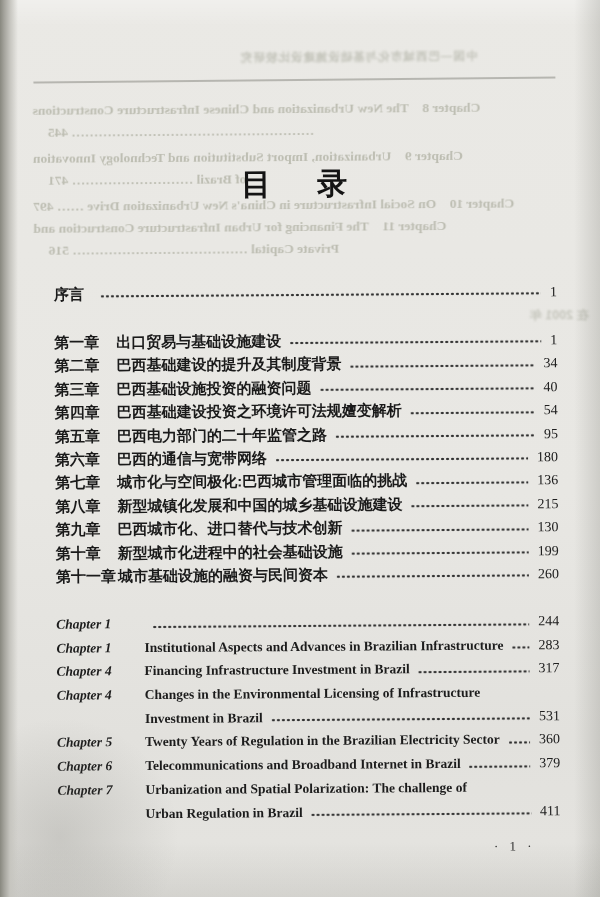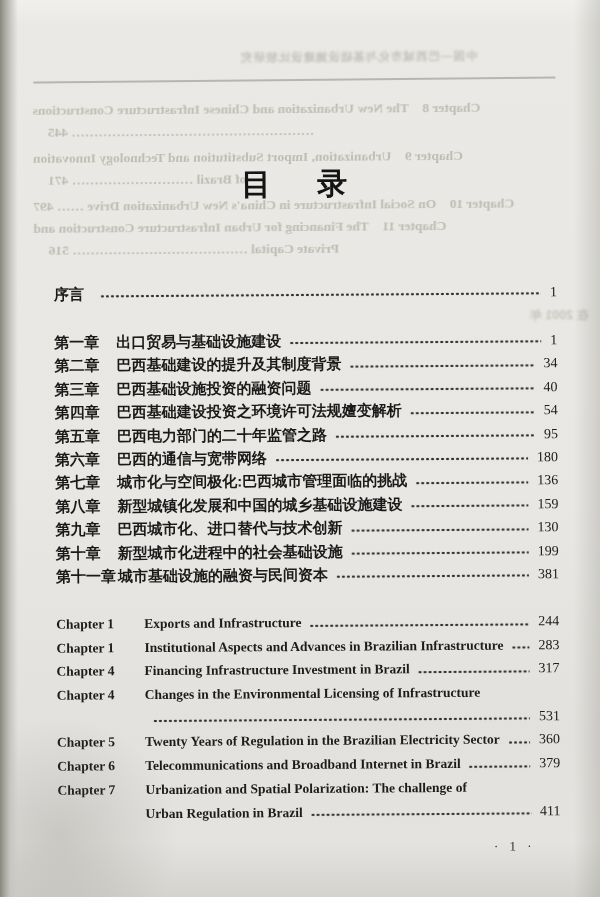--- a/index.html
+++ b/index.html
@@ -39,21 +39,21 @@
   #preface{position:absolute;top:281px;left:55px;right:42px;}
   #cn-rows{position:absolute;top:329px;left:55px;right:42px;}
   #en-rows{position:absolute;top:611px;left:55px;right:42px;}
 
   .row{display:flex;align-items:baseline;height:23.4px;line-height:23.4px;}
   .row.cn{font-family:"Liberation Sans",sans-serif;font-weight:bold;font-size:15px;color:#1a1a1a;}
   .row.en{font-family:"Liberation Serif",serif;font-weight:bold;font-size:13.5px;color:#1c1c1c;
         height:23.7px;line-height:23.7px;}
   .row .lbl{flex:0 0 auto;}
   .row.cn .lbl{min-width:62px;}
-  .row.en .lbl{min-width:88px;}
+  .row.en .lbl{min-width:88px;font-style:italic;}
   .row.preface .lbl{min-width:0;margin-right:8px;}
   .row .ttl{flex:0 0 auto;white-space:nowrap;}
   .row .pg{flex:0 0 auto;font-family:"Liberation Serif",serif;font-weight:normal;
         font-size:14px;color:#202020;margin-left:4px;}
   .row.cont{padding-left:88px;}
   .dots{flex:1 1 auto;min-width:10px;align-self:flex-end;height:4px;margin:0 5px 7px 8px;
         background-image:radial-gradient(circle,#2d2d2d 1.05px,rgba(45,45,45,0) 1.55px);
         background-size:5px 4px;background-position:0 50%;background-repeat:repeat-x;}
 
   #footer{position:absolute;top:840px;left:432px;width:160px;text-align:center;
@@ -129,65 +129,65 @@
         <div class="row cn">
           <span class="lbl">第七章</span>
           <span class="ttl">城市化与空间极化:巴西城市管理面临的挑战</span>
           <span class="dots"></span>
           <span class="pg">136</span>
         </div>
         <div class="row cn">
           <span class="lbl">第八章</span>
           <span class="ttl">新型城镇化发展和中国的城乡基础设施建设</span>
           <span class="dots"></span>
-          <span class="pg">159</span>
+          <span class="pg">215</span>
         </div>
         <div class="row cn">
           <span class="lbl">第九章</span>
           <span class="ttl">巴西城市化、进口替代与技术创新</span>
           <span class="dots"></span>
           <span class="pg">130</span>
         </div>
         <div class="row cn">
           <span class="lbl">第十章</span>
           <span class="ttl">新型城市化进程中的社会基础设施</span>
           <span class="dots"></span>
           <span class="pg">199</span>
         </div>
         <div class="row cn">
           <span class="lbl">第十一章</span>
           <span class="ttl">城市基础设施的融资与民间资本</span>
           <span class="dots"></span>
-          <span class="pg">381</span>
+          <span class="pg">260</span>
         </div>
       </div>
     <div id="en-rows">
         <div class="row en">
           <span class="lbl">Chapter 1</span>
-          <span class="ttl">Exports and Infrastructure</span>
           <span class="dots"></span>
           <span class="pg">244</span>
         </div>
         <div class="row en">
           <span class="lbl">Chapter 1</span>
           <span class="ttl">Institutional Aspects and Advances in Brazilian Infrastructure</span>
           <span class="dots"></span>
           <span class="pg">283</span>
         </div>
         <div class="row en">
           <span class="lbl">Chapter 4</span>
           <span class="ttl">Financing Infrastructure Investment in Brazil</span>
           <span class="dots"></span>
           <span class="pg">317</span>
         </div>
         <div class="row en">
           <span class="lbl">Chapter 4</span>
           <span class="ttl">Changes in the Environmental Licensing of Infrastructure</span>
         </div>
         <div class="row cont en">
+          <span class="ttl">Investment in Brazil</span>
           <span class="dots"></span>
           <span class="pg">531</span>
         </div>
         <div class="row en">
           <span class="lbl">Chapter 5</span>
           <span class="ttl">Twenty Years of Regulation in the Brazilian Electricity Sector</span>
           <span class="dots"></span>
           <span class="pg">360</span>
         </div>
         <div class="row en">

